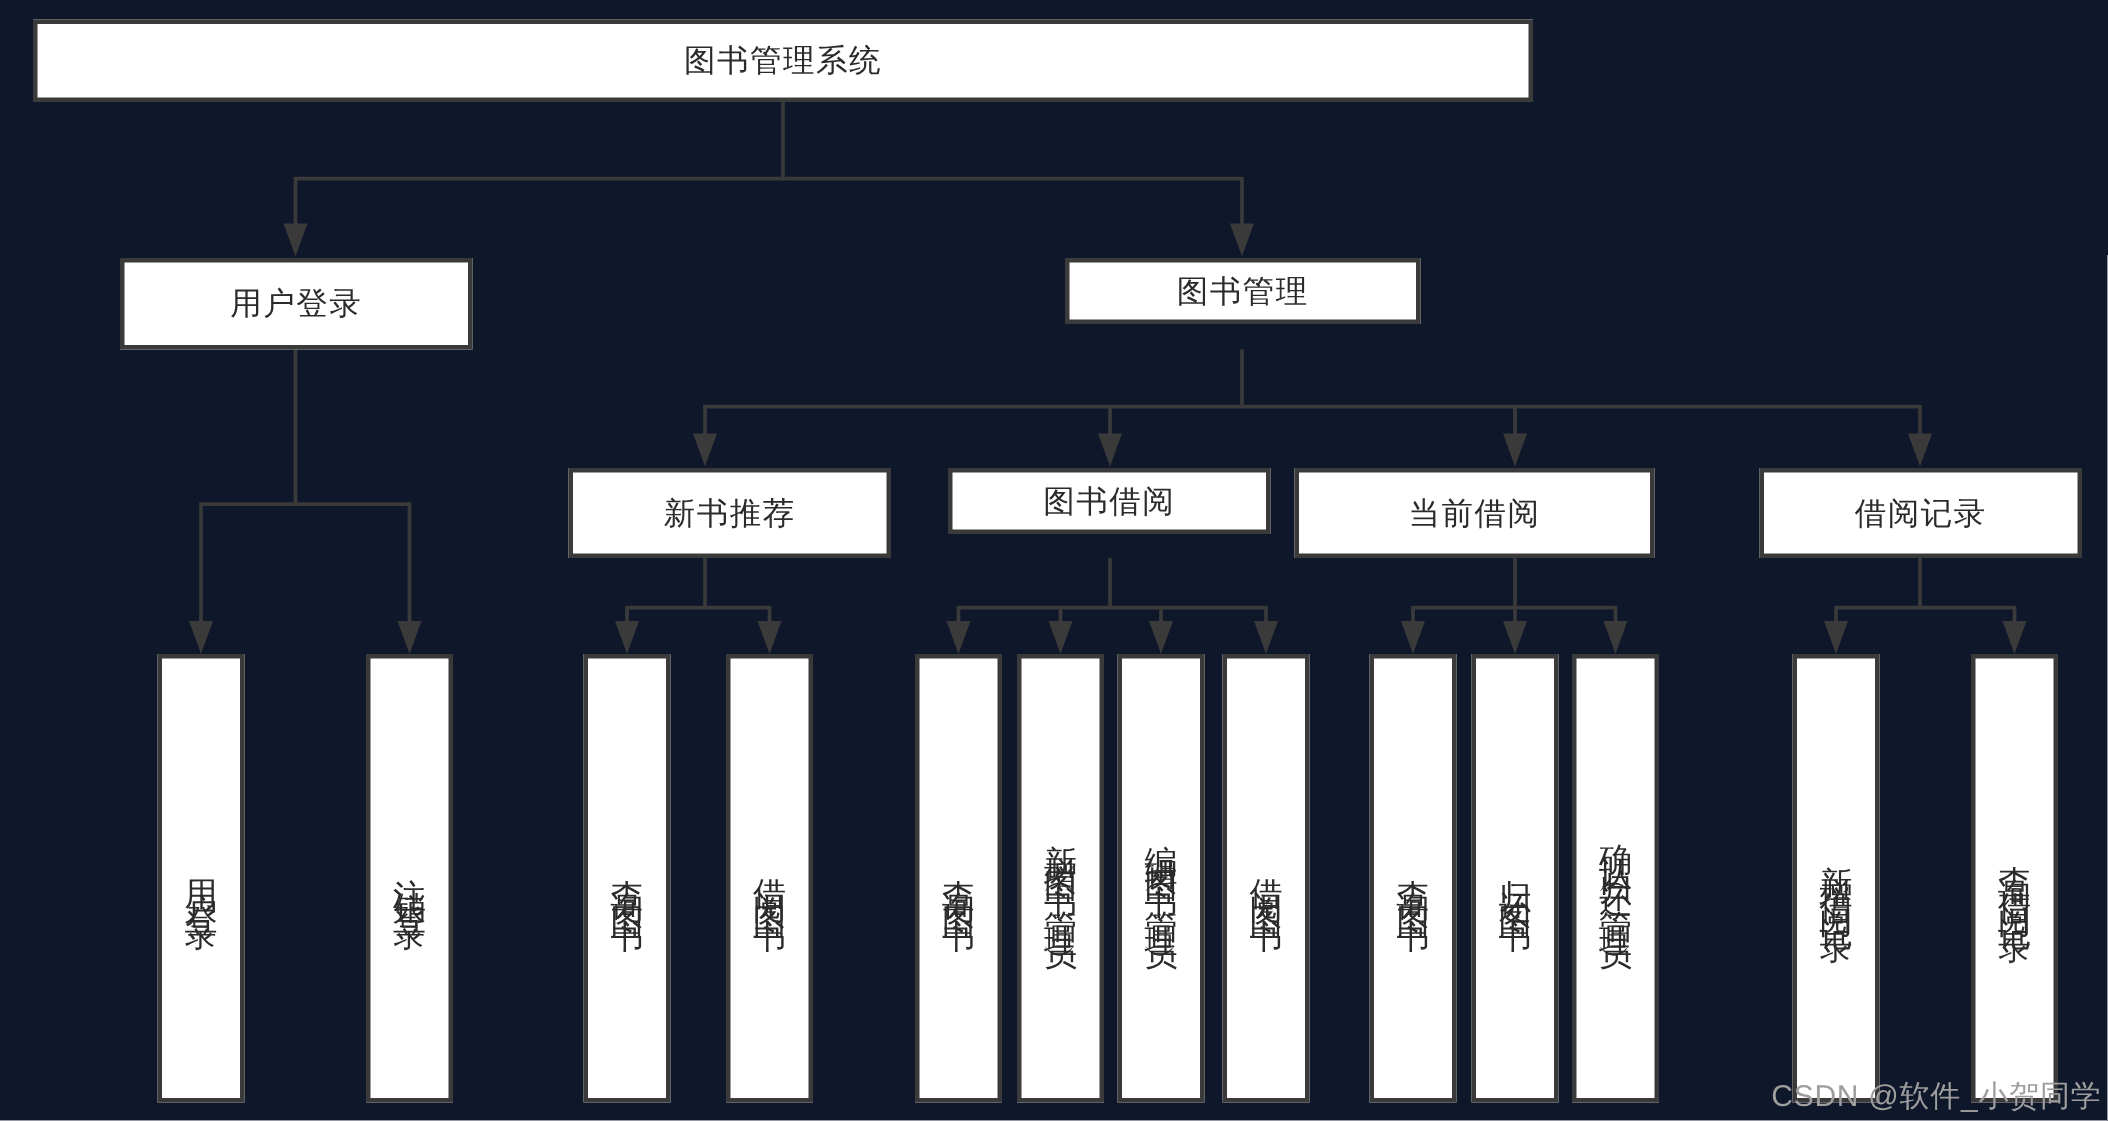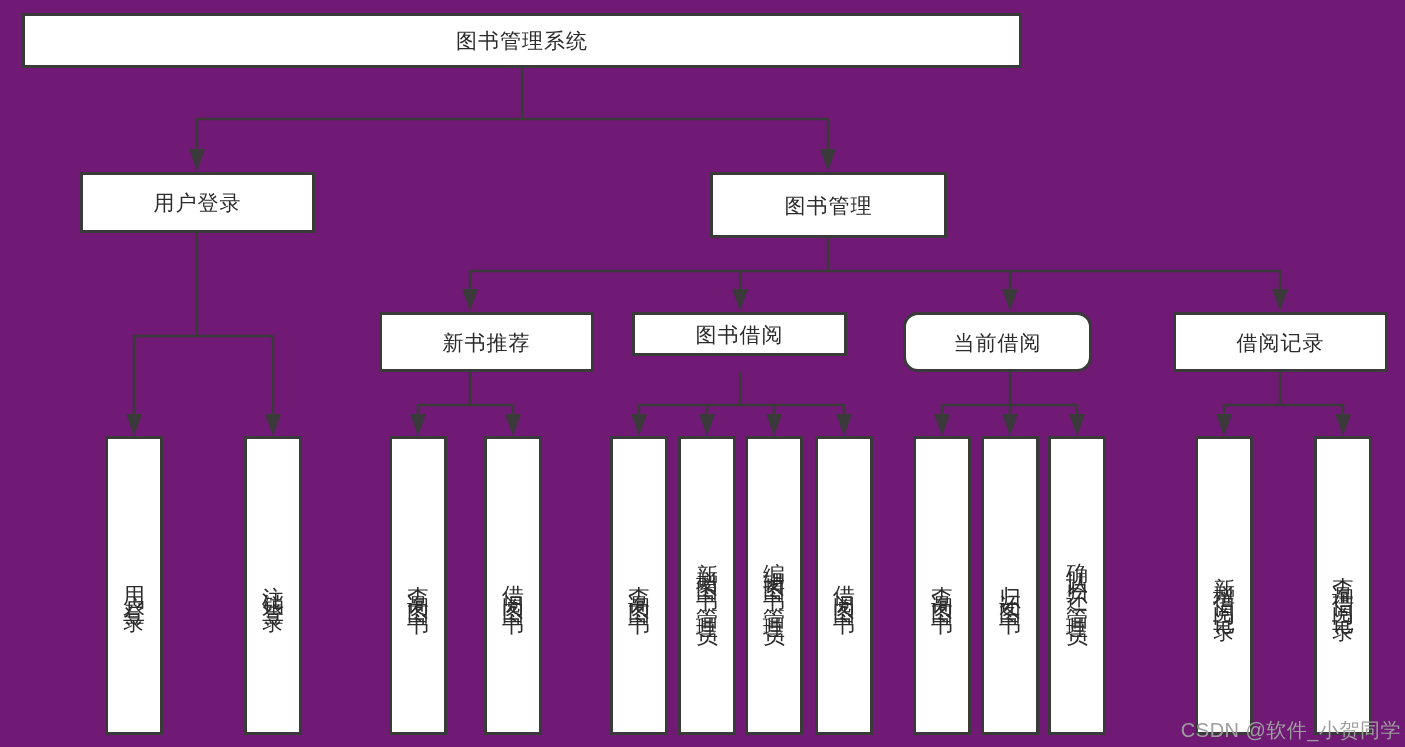--- a/index.html
+++ b/index.html
@@ -4,21 +4,21 @@
 <style>
   html, body {
     margin: 0;
     padding: 0;
     background: #ffffff;
   }
   #canvas {
     position: relative;
     width: 1405px;
     height: 747px;
-    background: #701a75;
+    background: #0f172a;
     overflow: hidden;
     font-family: "Liberation Sans", "DejaVu Sans", sans-serif;
     color: #2b2b2b;
   }
   #connectors {
     position: absolute;
     left: 0;
     top: 0;
     pointer-events: none;
   }
@@ -118,31 +118,31 @@
     <polygon points="1335,414 1351,414 1343,436" fill="#3a3a3a" stroke="none"></polygon>
   </svg>
 
   <div class="node" style="left:22px; top:13px; width:1000px; height:55px;">
     <span>图书管理系统</span>
   </div>
 
   <div class="node" style="left:80px; top:172px; width:235px; height:61px;">
     <span>用户登录</span>
   </div>
-  <div class="node" style="left:710px; top:172px; width:237px; height:66px;">
+  <div class="node" style="left:710px; top:172px; width:237px; height:44px;">
     <span>图书管理</span>
   </div>
 
   <div class="node" style="left:363px; top:312px; width:215px; height:60px;margin-left:16px;">
     <span>新书推荐</span>
   </div>
   <div class="node" style="left:632px; top:312px; width:215px; height:44px;">
     <span>图书借阅</span>
   </div>
-  <div class="node" style="left:903px; top:312px; width:189px; height:60px;border-radius:15px;">
+  <div class="node" style="left:863px; top:312px; width:240px; height:60px;">
     <span>当前借阅</span>
   </div>
   <div class="node" style="left:1173px; top:312px; width:215px; height:60px;">
     <span>借阅记录</span>
   </div>
 
   <div class="node v" style="left:105px; top:436px; width:58px; height:299px;">
     <span>用户登录</span>
   </div>
   <div class="node v" style="left:244px; top:436px; width:58px; height:299px;">

